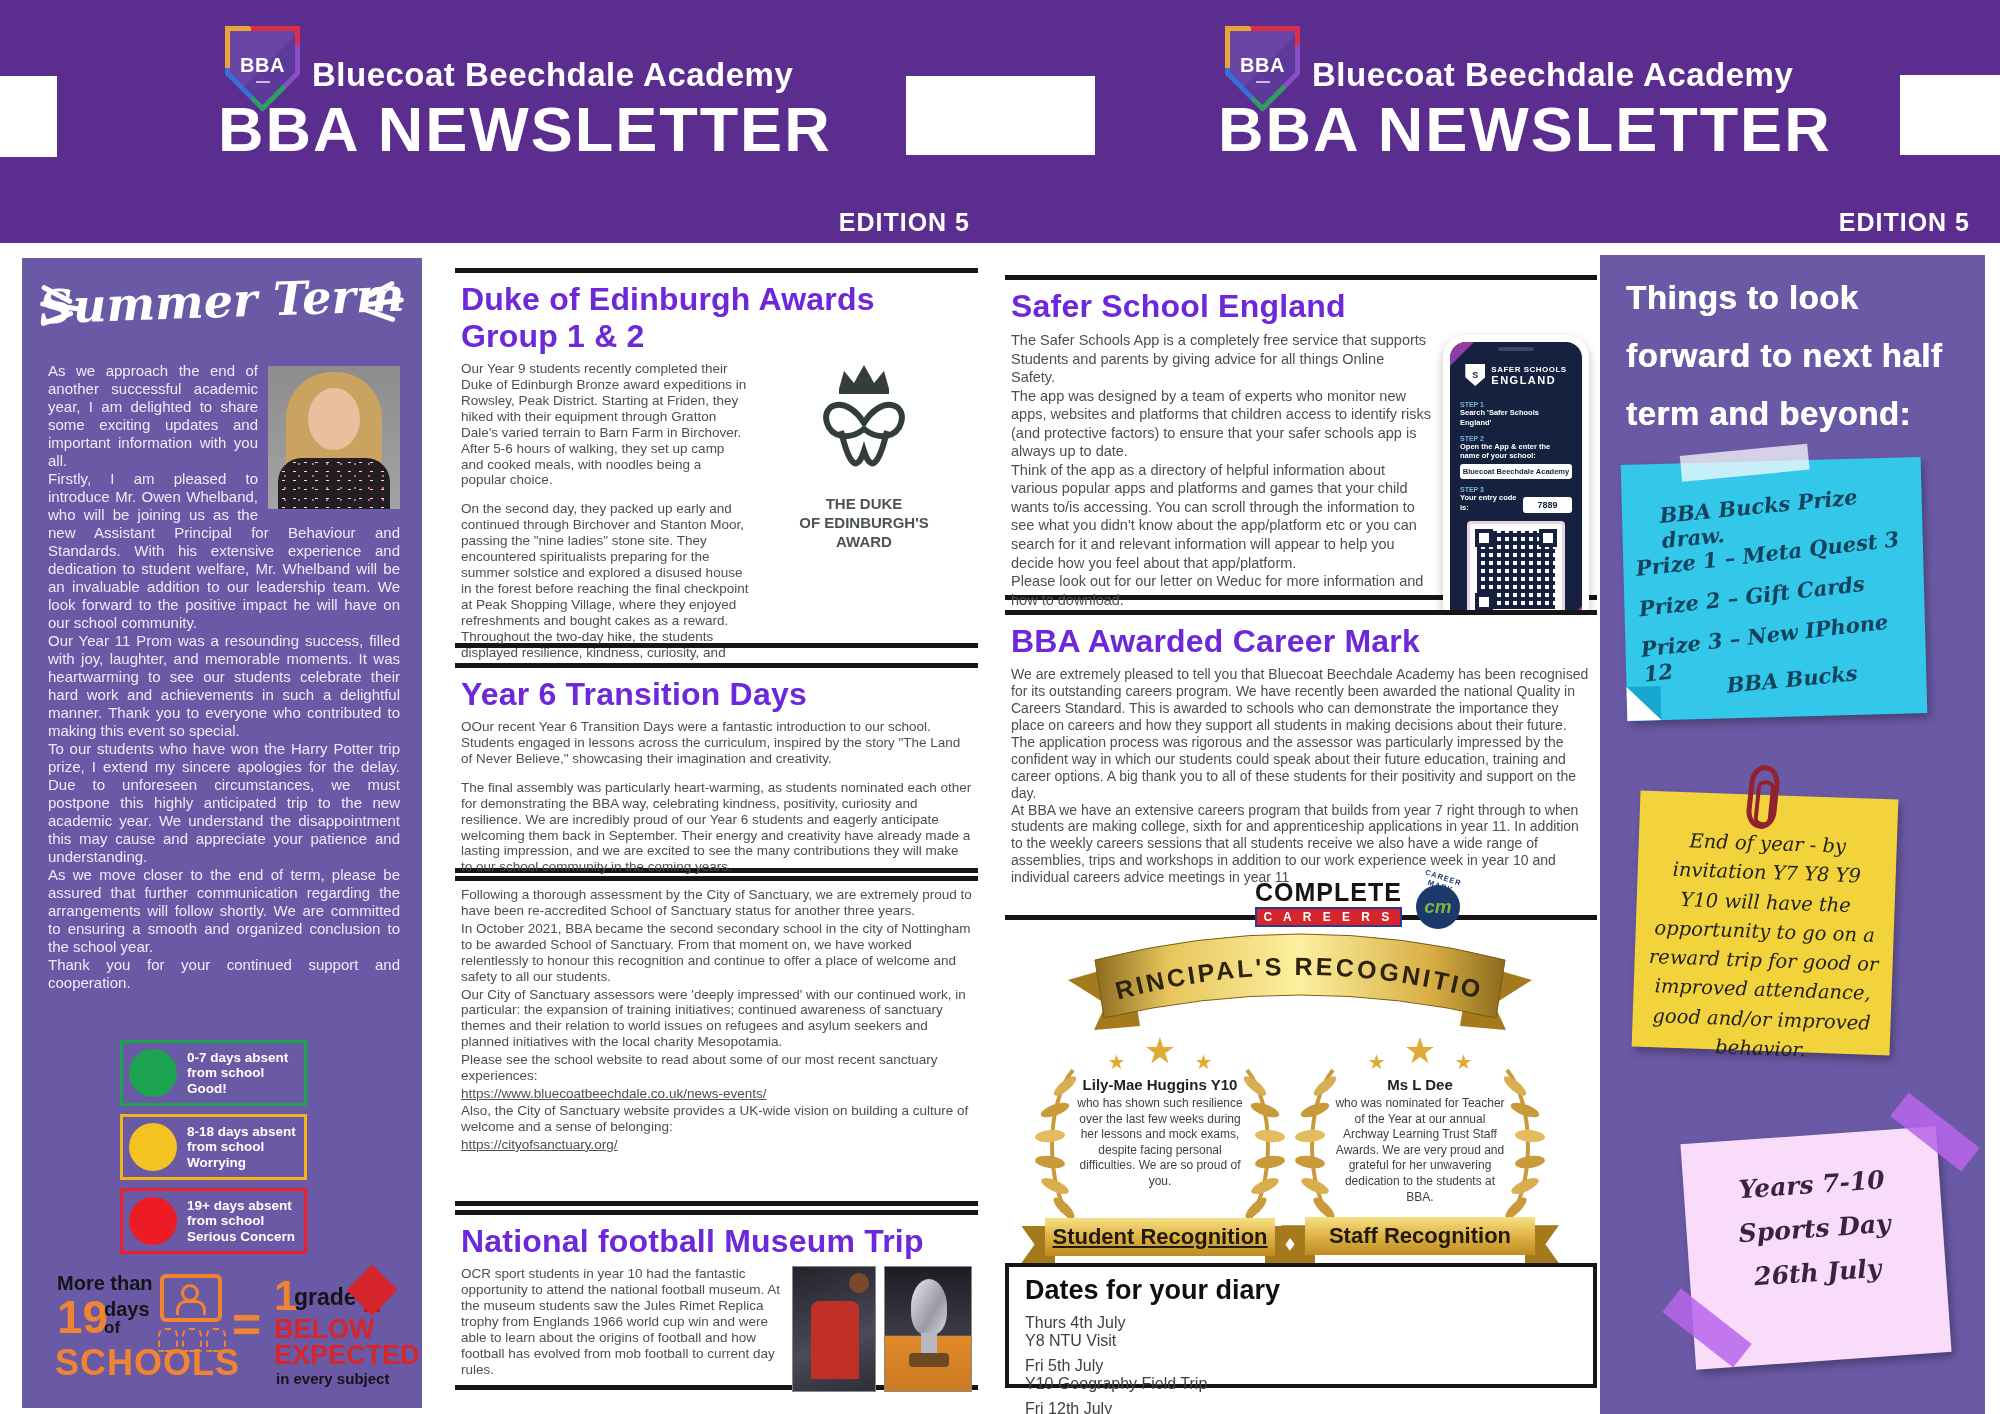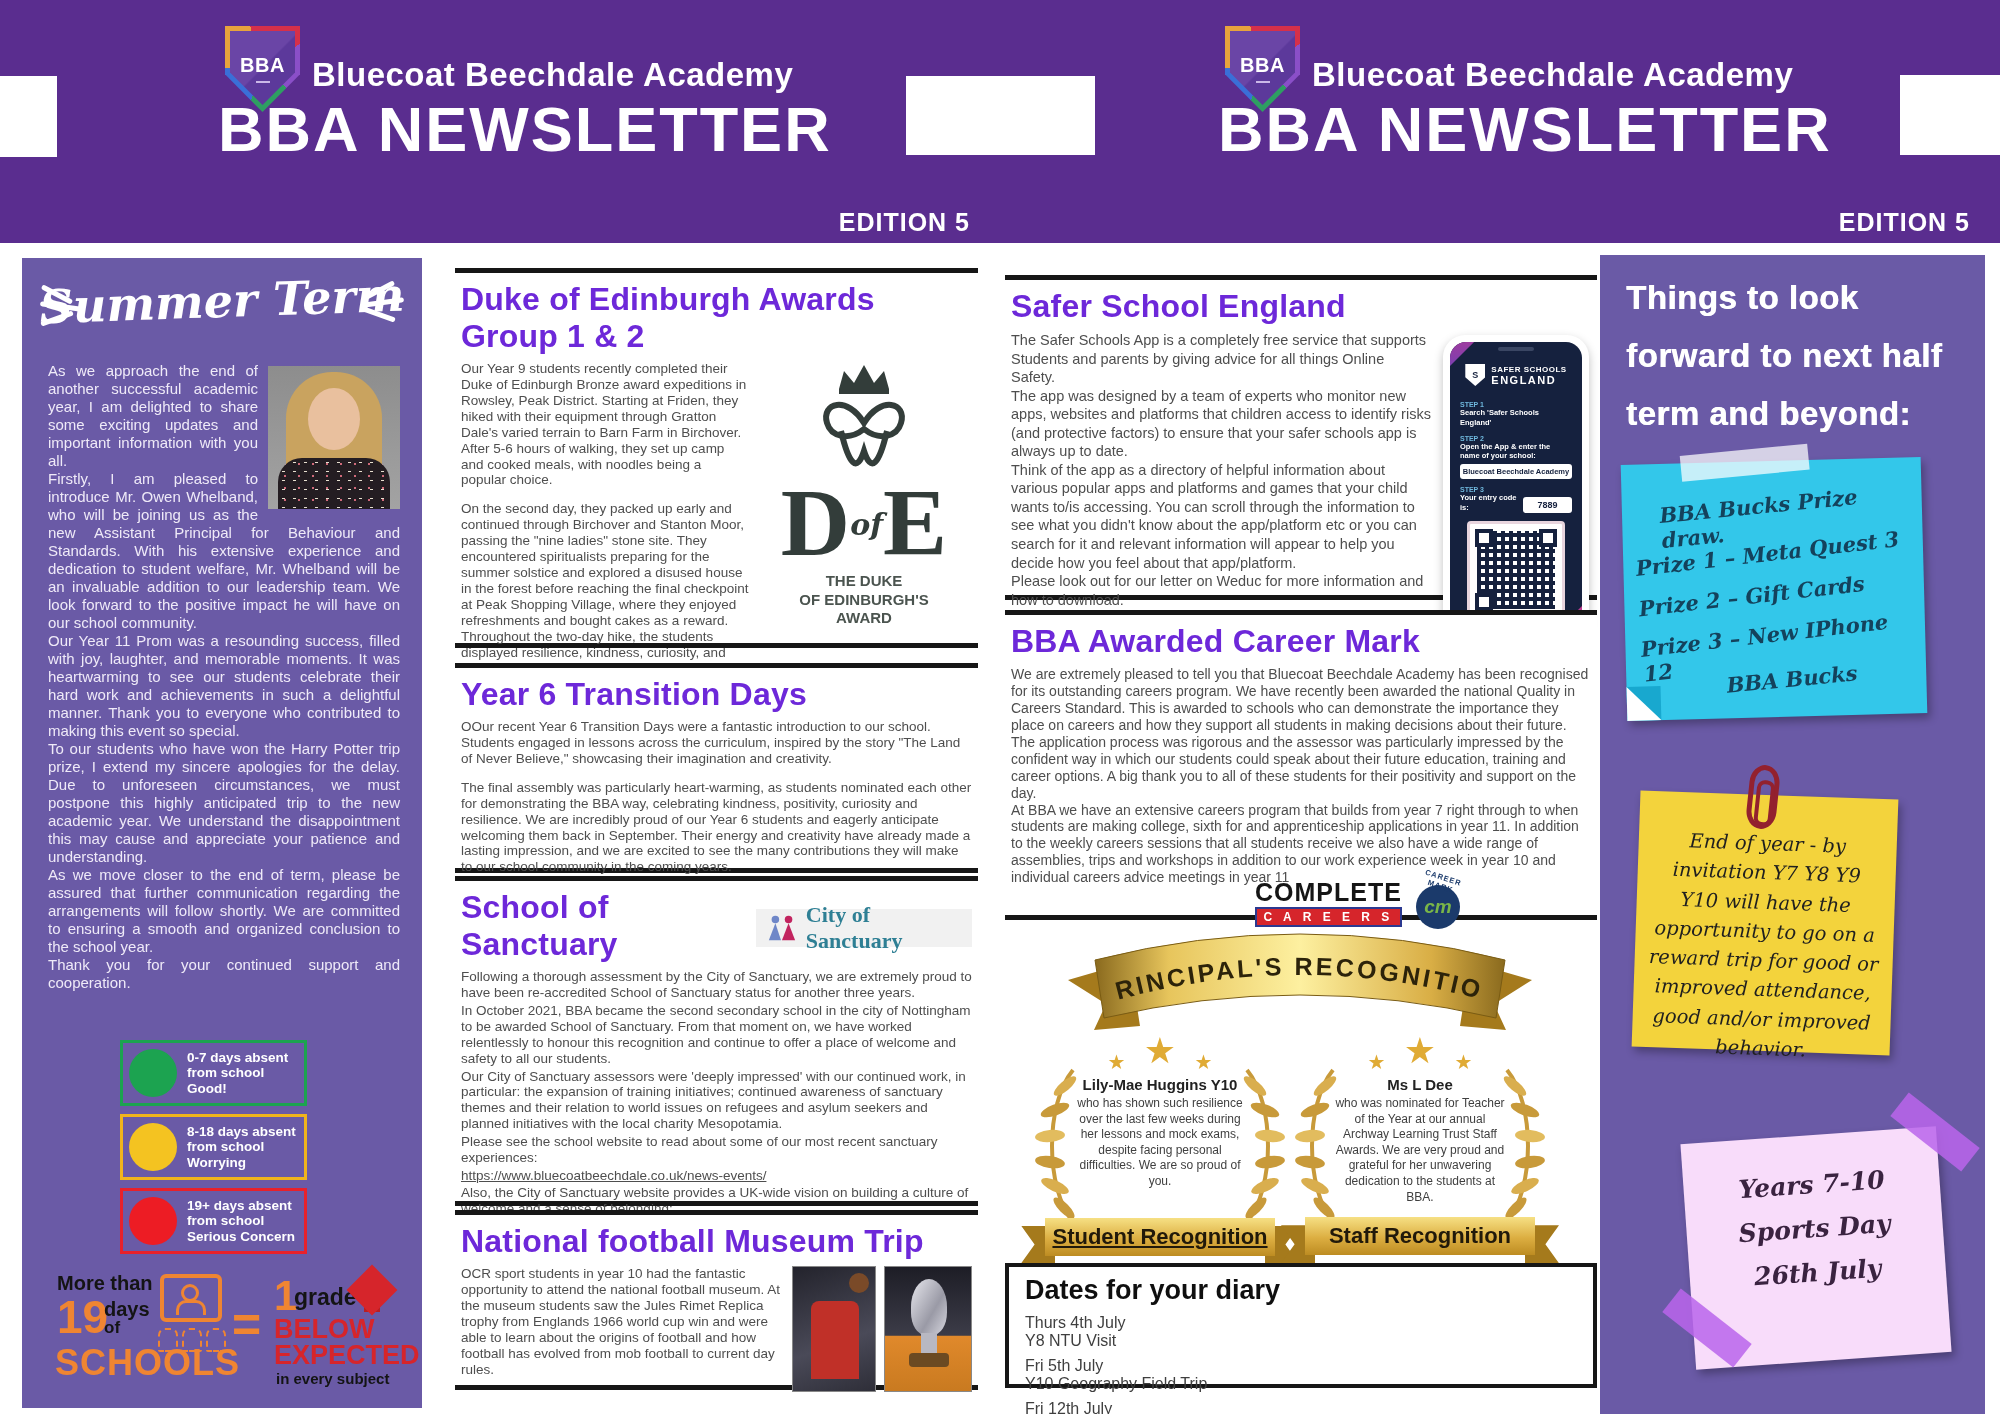--- a/index.html
+++ b/index.html
@@ -235,47 +235,34 @@
       <p class="body">On the second day, they packed up early and continued through Birchover and Stanton Moor, passing the "nine ladies" stone site. They encountered spiritualists preparing for the summer solstice and explored a disused house in the forest before reaching the final checkpoint at Peak Shopping Village, where they enjoyed refreshments and bought cakes as a reward. Throughout the two-day hike, the students displayed resilience, kindness, curiosity, and positivity. Congratulations to all participants.</p>
       <p class="body">Good luck to Cohort 3 on their expedition on July 22nd and 23rd!</p>
     </div>
     <div class="dofe-col">
       <svg width="110" height="120" viewBox="0 0 110 120">
         <path d="M30,28 L35,10 L45,22 L55,4 L65,22 L75,10 L80,28 Z" fill="#333d3a"></path>
         <rect x="30" y="28" width="50" height="5" fill="#333d3a"></rect>
         <path d="M55,62 C38,34 12,42 18,62 C22,76 40,80 55,68 C70,80 88,76 92,62 C98,42 72,34 55,62 Z" fill="none" stroke="#333d3a" stroke-width="6"></path>
         <path d="M32,70 C40,104 48,112 55,90 C62,112 70,104 78,70" fill="none" stroke="#333d3a" stroke-width="6"></path>
       </svg>
-      <div class="dofe-word"><span class="big">D</span><span class="of">of</span><span class="big">E</span></div>
       <div class="dofe-cap">THE DUKE
 OF EDINBURGH'S
 AWARD</div>
     </div>
   </div>
 </div>
 
 <div class="abs article" style="left:455px;top:663px;width:523px;height:210px;">
   <div class="atitle">Year 6 Transition Days</div>
   <p class="body">OOur recent Year 6 Transition Days were a fantastic introduction to our school. Students engaged in lessons across the curriculum, inspired by the story "The Land of Never Believe," showcasing their imagination and creativity.</p>
   <p class="body">The final assembly was particularly heart-warming, as students nominated each other for demonstrating the BBA way, celebrating kindness, positivity, curiosity and resilience. We are incredibly proud of our Year 6 students and eagerly anticipate welcoming them back in September. Their energy and creativity have already made a lasting impression, and we are excited to see the many contributions they will make to our school community in the coming years.</p>
 </div>
 
 <div class="abs article" style="left:455px;top:876px;width:523px;height:330px;">
-  <div style="display:flex;align-items:center;justify-content:space-between;">
-    <div class="atitle">School of Sanctuary</div>
-    <div class="cos-box">
-      <svg width="34" height="28" viewBox="0 0 34 28">
-        <circle cx="10" cy="5" r="4" fill="#6f87c8"></circle>
-          <path d="M3,27 L10,9 L16,27 Z" fill="#6f87c8"></path>
-        <circle cx="24" cy="5" r="4" fill="#c2245f"></circle>
-          <path d="M17,27 L24,9 L31,27 Z" fill="#c2245f"></path>
-      </svg>
-      <span class="cos-text">City of Sanctuary</span>
-    </div>
-  </div>
   <p class="body" style="margin-bottom:2px;">Following a thorough assessment by the City of Sanctuary, we are extremely proud to have been re-accredited School of Sanctuary status for another three years.</p>
   <p class="body" style="margin-bottom:2px;">In October 2021, BBA became the second secondary school in the city of Nottingham to be awarded School of Sanctuary. From that moment on, we have worked relentlessly to honour this recognition and continue to offer a place of welcome and safety to all our students.</p>
   <p class="body" style="margin-bottom:2px;">Our City of Sanctuary assessors were 'deeply impressed' with our continued work, in particular: the expansion of training initiatives; continued awareness of sanctuary themes and their relation to world issues on refugees and asylum seekers and planned initiatives with the local charity Mesopotamia.</p>
   <p class="body" style="margin-bottom:2px;">Please see the school website to read about some of our most recent sanctuary experiences:</p>
   <a class="lnk" href="#">https://www.bluecoatbeechdale.co.uk/news-events/</a>
   <p class="body" style="margin-bottom:2px;">Also, the City of Sanctuary website provides a UK-wide vision on building a culture of welcome and a sense of belonging:</p>
   <a class="lnk" href="#">https://cityofsanctuary.org/</a>
 </div>
 
 <div class="abs article" style="left:455px;top:1210px;width:523px;height:180px;">

